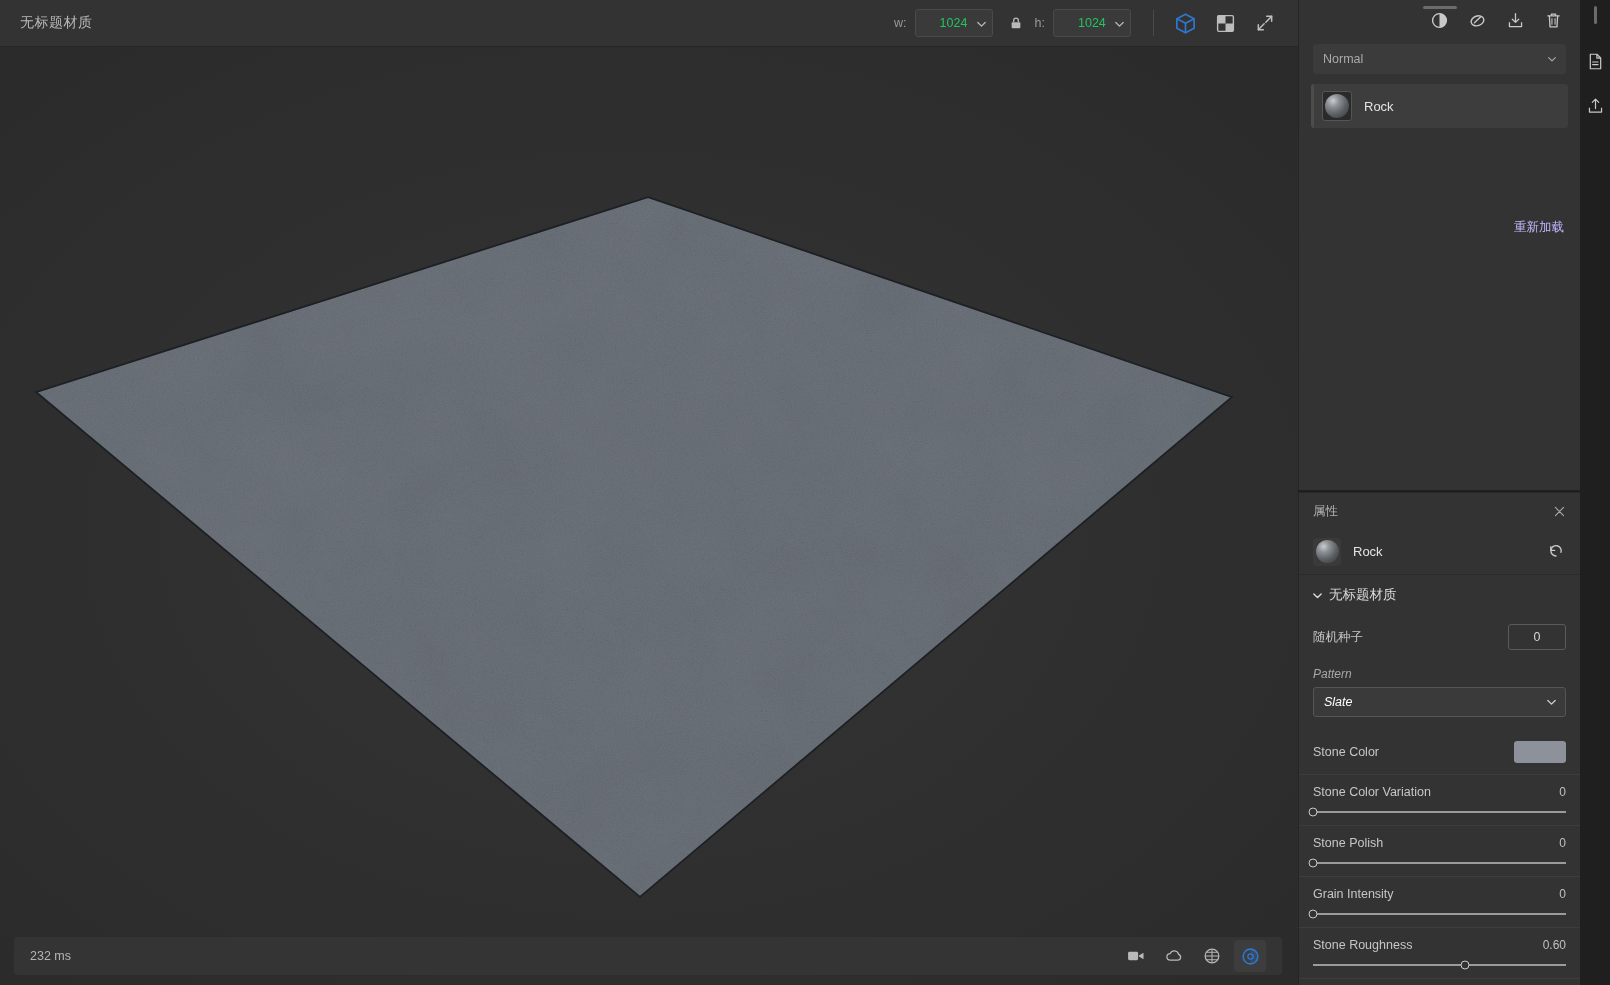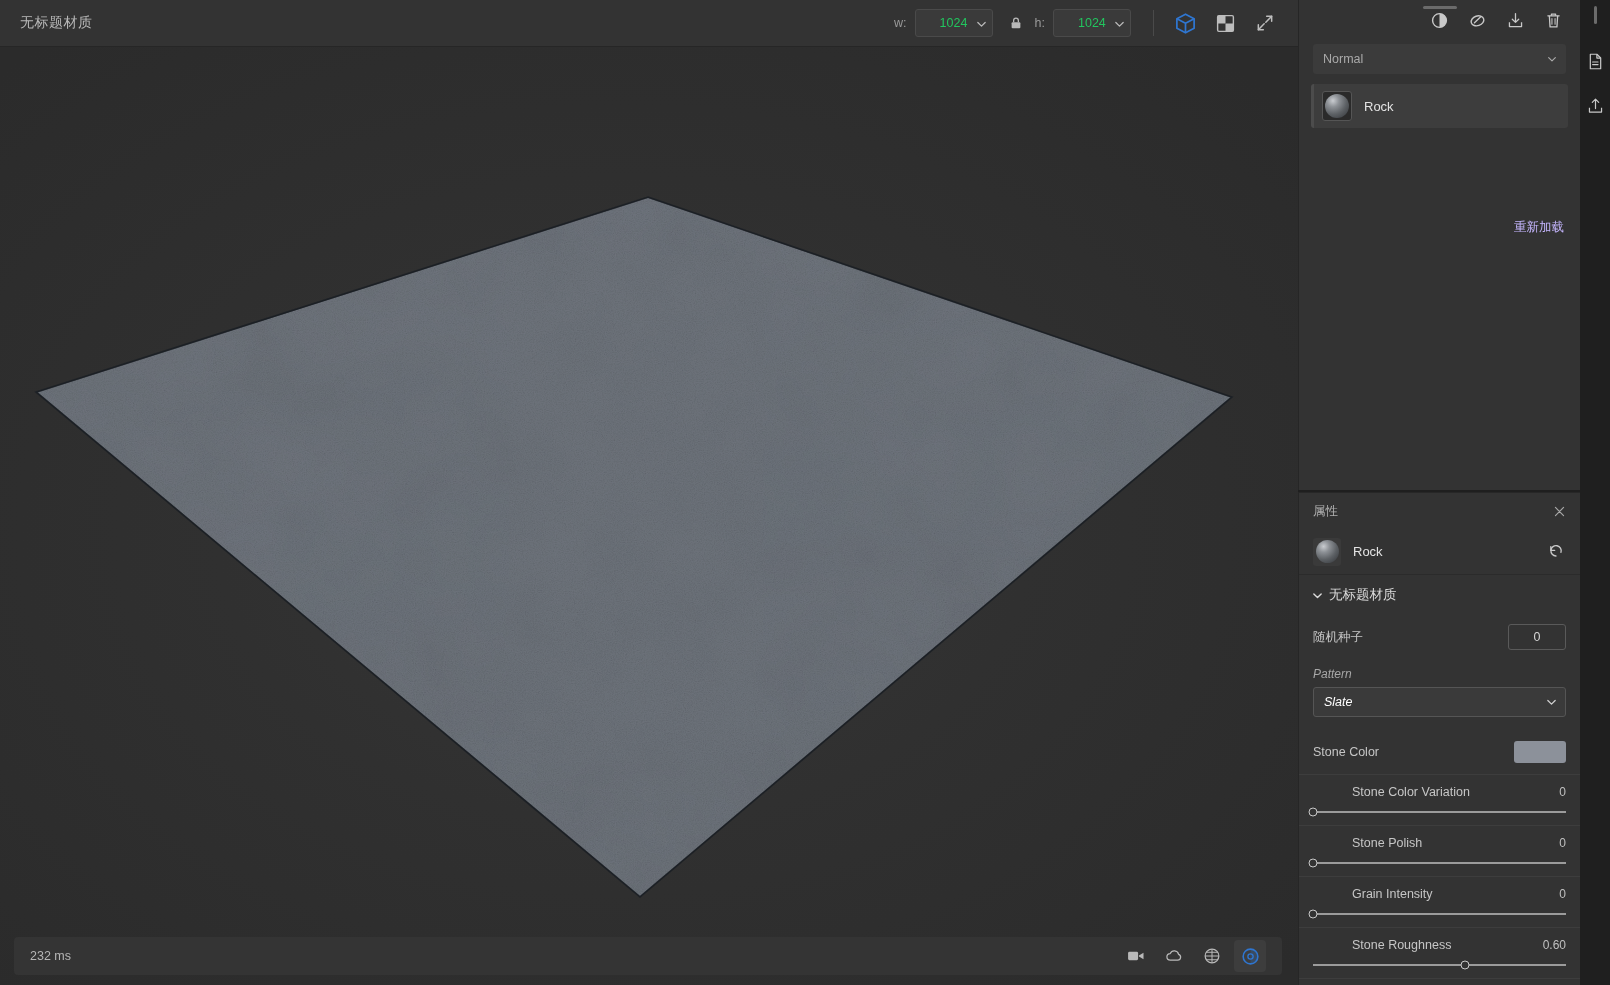--- a/index.html
+++ b/index.html
@@ -176,21 +176,21 @@
     position: relative; height: 46px; display: flex; align-items: center;
     padding: 0 14px; border-bottom: 1px solid #3d3d3d;
   }
   .swatch {
     position: absolute; right: 14px; top: 50%; transform: translateY(-50%);
     width: 52px; height: 22px; border-radius: 3px; background: #8c919a;
   }
 
   .slider-block { padding: 10px 14px 12px 14px; border-bottom: 1px solid #3d3d3d; }
   .slider-top { display: flex; align-items: center; justify-content: space-between; margin-bottom: 12px; }
-  .slider-label { font-size: 12.5px; color: #c6c6c6; margin-left: 39px; }
+  .slider-label { font-size: 12.5px; color: #c6c6c6; }
   .slider-val { font-size: 12px; color: #c0c0c0; }
   .track { position: relative; height: 2px; background: #9b9b9b; }
   .knob {
     position: absolute; top: 50%; transform: translate(-50%, -50%);
     width: 9px; height: 9px; border-radius: 50%; background: #333333;
     border: 1.4px solid #c8c8c8;
   }
 
   
   .rail {

